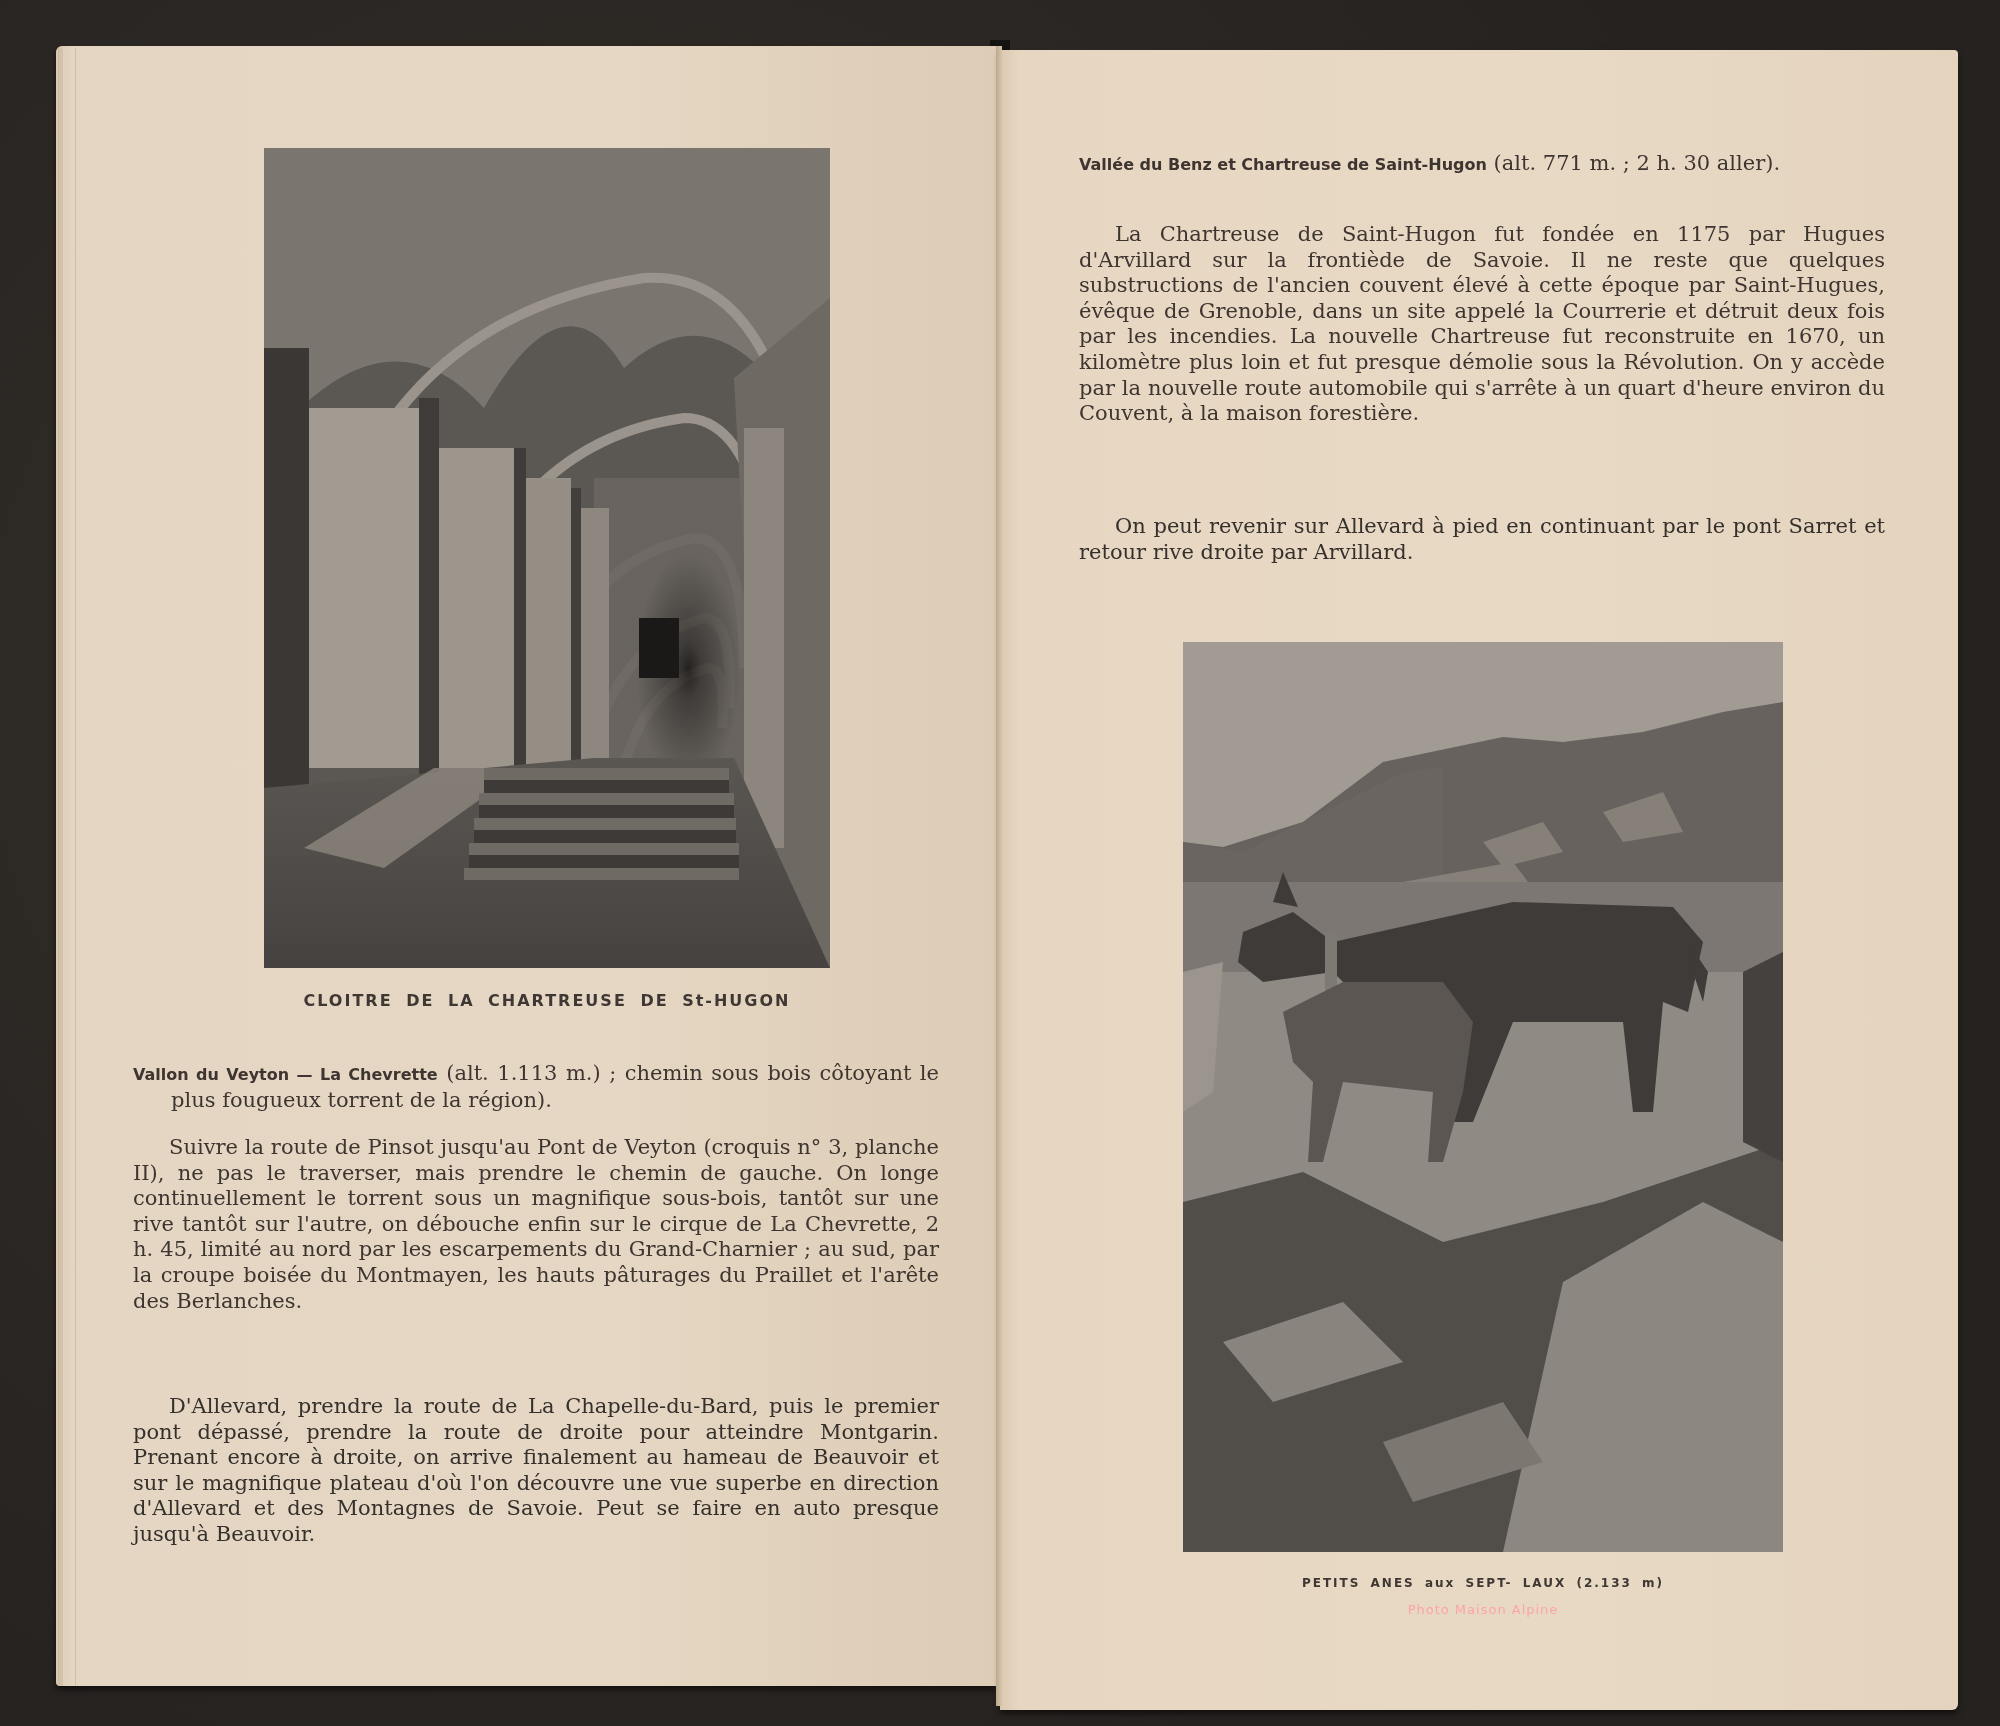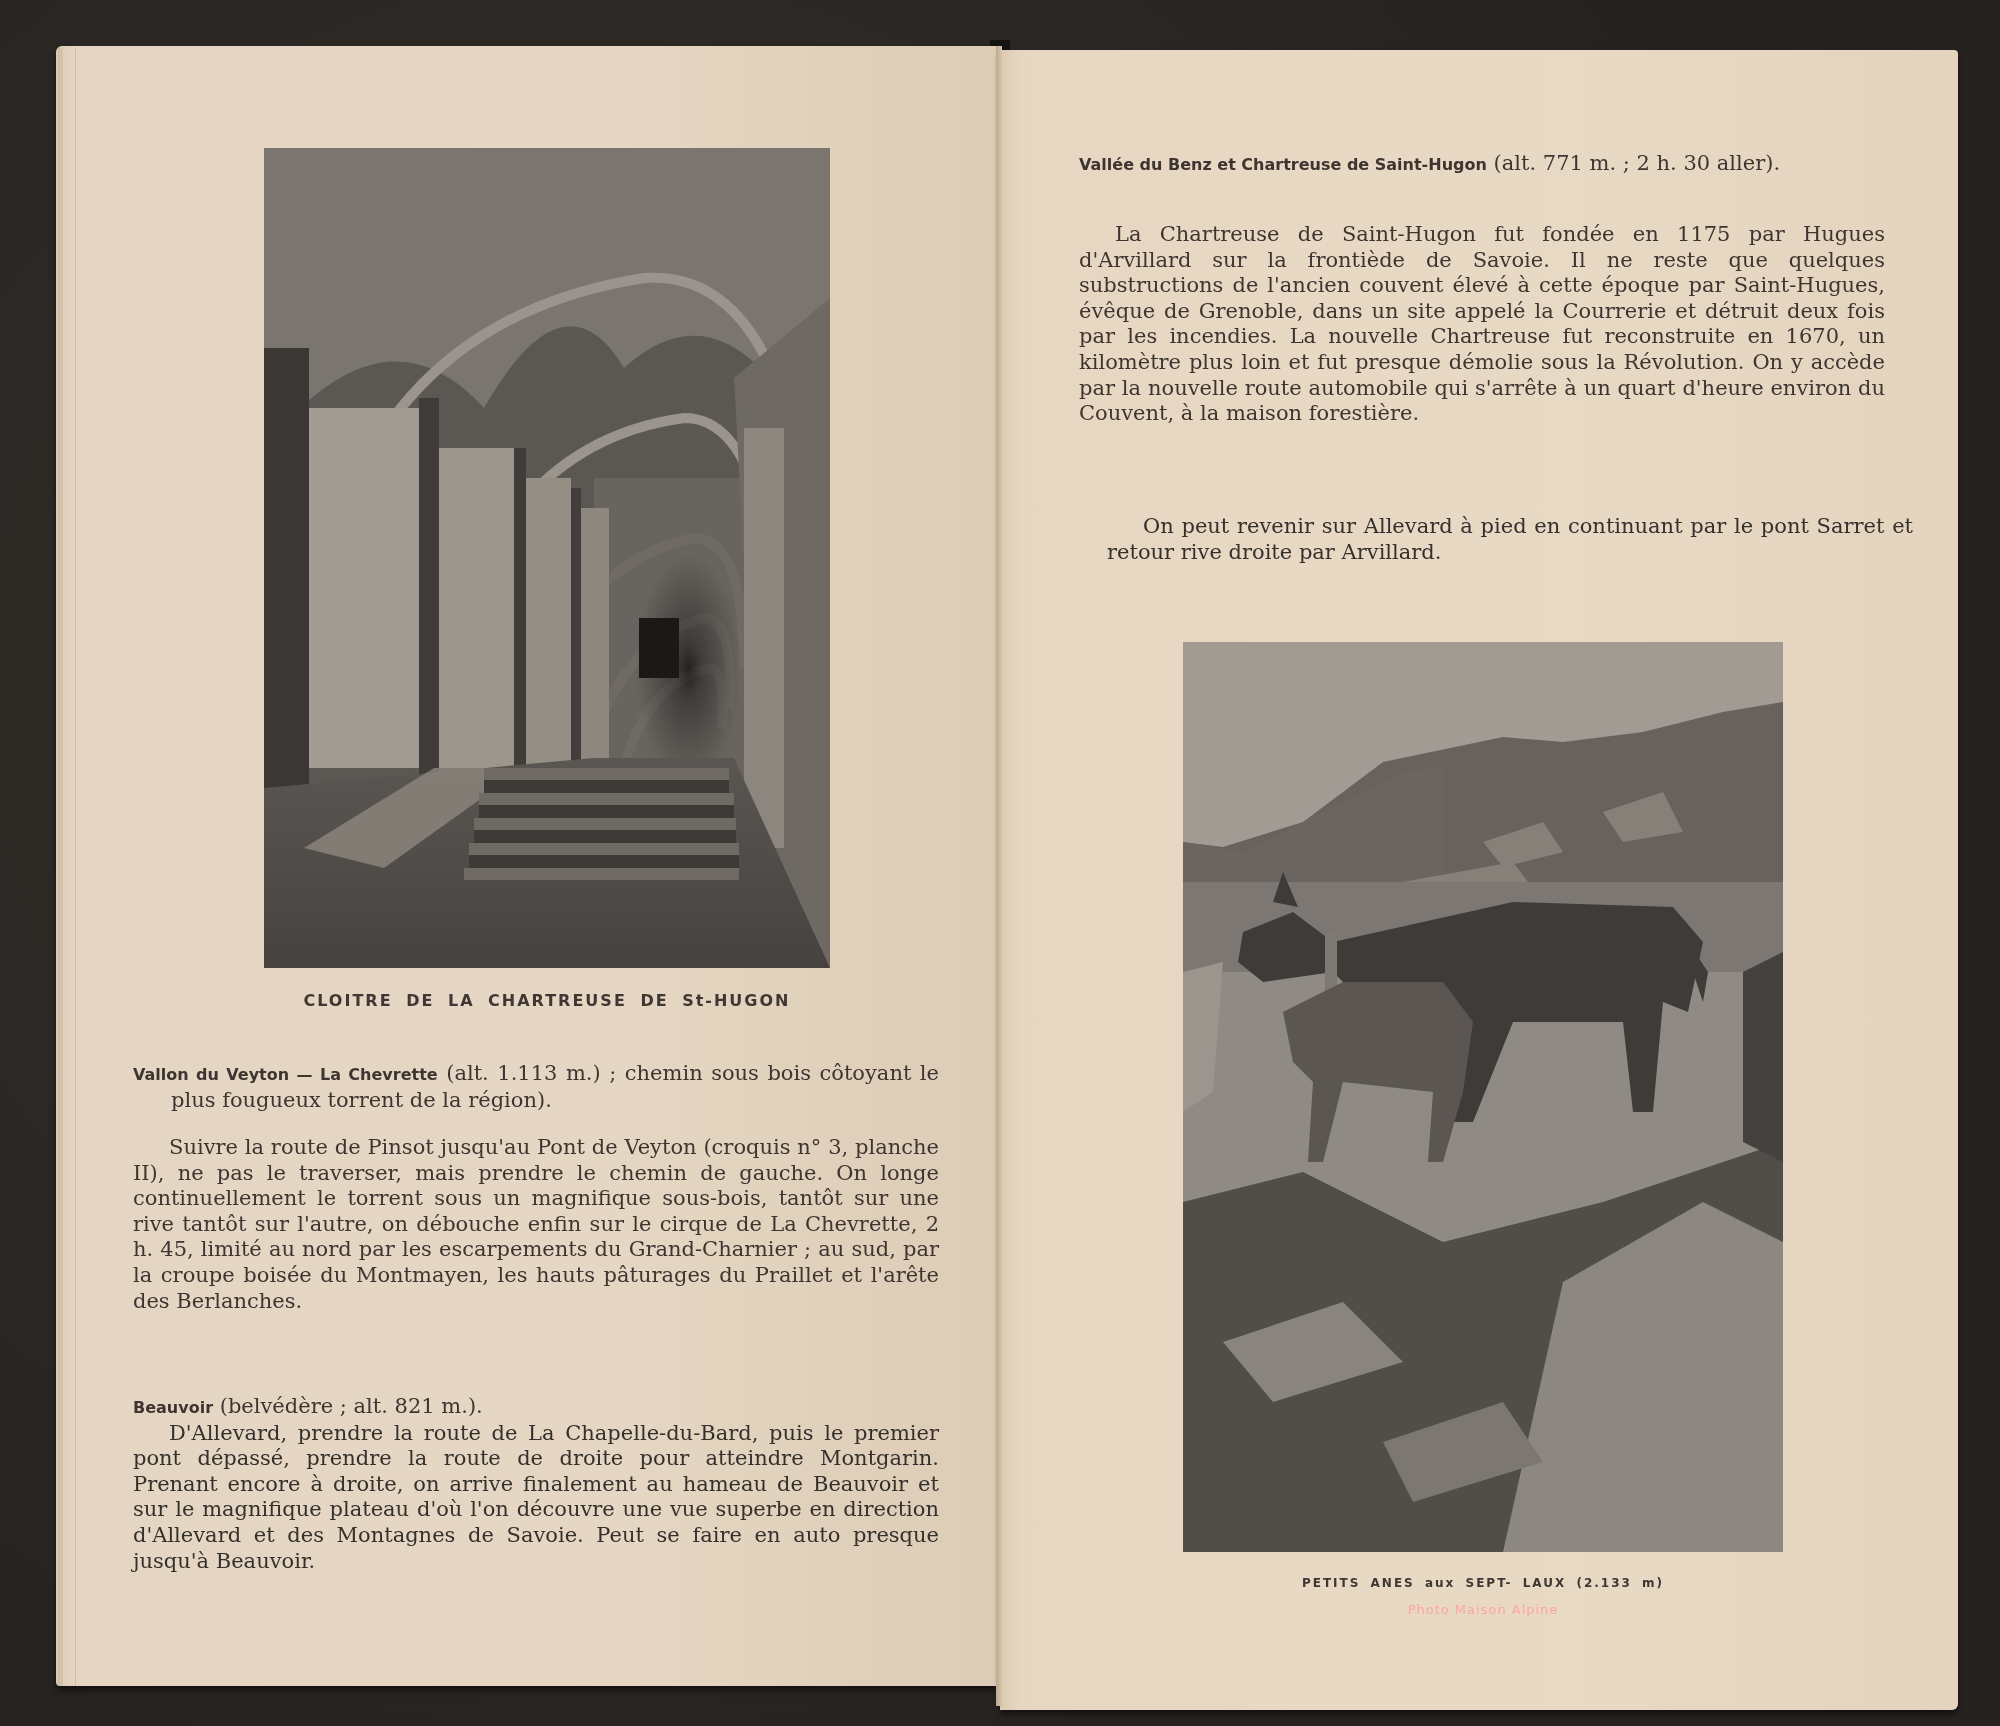--- a/index.html
+++ b/index.html
@@ -63,21 +63,21 @@
   }
   .hang { padding-left: 38px; text-indent: -38px; }
   .indent { text-indent: 36px; }
   .left-col { left: 133px; width: 806px; }
   .right-col { left: 1079px; width: 806px; }
   .blk-vallon { top: 1061px; }
   .blk-suivre { top: 1135px; }
   .blk-beauvoir { top: 1394px; }
   .blk-vallee { top: 151px; }
   .blk-chartreuse { top: 222px; }
-  .blk-revenir { top: 514px; margin-left: 28px; }
+  .blk-revenir { top: 514px; }
   .ink-dark { color: #35302c; }
 </style>
 </head>
 <body>
 
 <div class="scan-bg"></div>
 <div class="gutter-shadow"></div>
 
 <div class="page page-left"></div>
 <div class="page page-right"></div>
@@ -147,23 +147,20 @@
 
 <div class="text-block left-col blk-vallon">
   <p class="hang">
     <span class="bold">Vallon du Veyton — La Chevrette</span><span> (alt. 1.113 m.) ; chemin sous bois côtoyant le plus fougueux torrent de la région).</span>
   </p>
 </div>
 <div class="text-block left-col blk-suivre">
   <p class="indent">Suivre la route de Pinsot jusqu'au Pont de Veyton (croquis n° 3, planche II), ne pas le traverser, mais prendre le chemin de gauche. On longe continuellement le torrent sous un magnifique sous-bois, tantôt sur une rive tantôt sur l'autre, on débouche enfin sur le cirque de La Chevrette, 2 h. 45, limité au nord par les escarpements du Grand-Charnier ; au sud, par la croupe boisée du Montmayen, les hauts pâturages du Praillet et l'arête des Berlanches.</p>
 </div>
 <div class="text-block left-col blk-beauvoir">
-  <p>
-    <span class="bold">Beauvoir</span><span> (belvédère ; alt. 821 m.).</span>
-  </p>
   <p class="indent ink-dark">D'Allevard, prendre la route de La Chapelle-du-Bard, puis le premier pont dépassé, prendre la route de droite pour atteindre Montgarin. Prenant encore à droite, on arrive finalement au hameau de Beauvoir et sur le magnifique plateau d'où l'on découvre une vue superbe en direction d'Allevard et des Montagnes de Savoie. Peut se faire en auto presque jusqu'à Beauvoir.</p>
 </div>
 
 <div class="text-block right-col blk-vallee">
   <p class="hang">
     <span class="bold">Vallée du Benz et Chartreuse de Saint-Hugon</span><span> (alt. 771 m. ; 2 h. 30 aller).</span>
   </p>
 </div>
 <div class="text-block right-col blk-chartreuse">
   <p class="indent">La Chartreuse de Saint-Hugon fut fondée en 1175 par Hugues d'Arvillard sur la frontièdе de Savoie. Il ne reste que quelques substructions de l'ancien couvent élevé à cette époque par Saint-Hugues, évêque de Grenoble, dans un site appelé la Courrerie et détruit deux fois par les incendies. La nouvelle Chartreuse fut reconstruite en 1670, un kilomètre plus loin et fut presque démolie sous la Révolution. On y accède par la nouvelle route automobile qui s'arrête à un quart d'heure environ du Couvent, à la maison forestière.</p>

